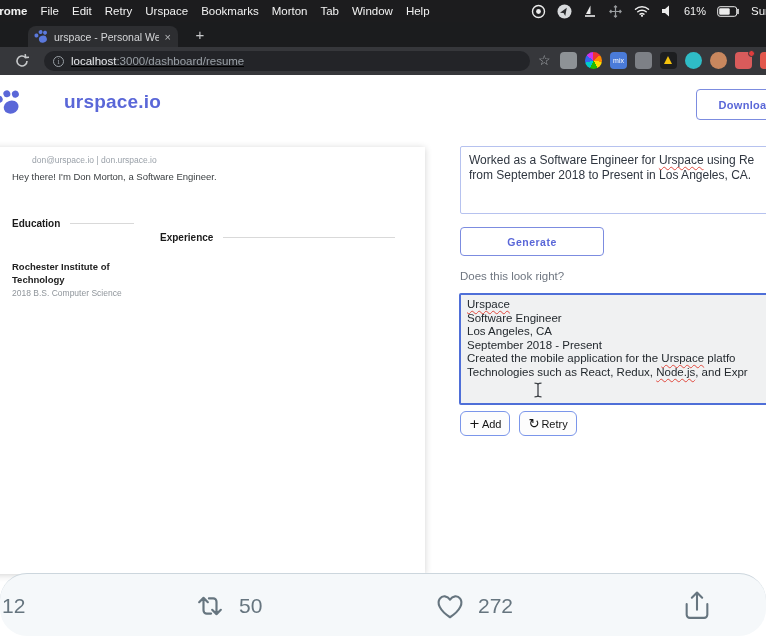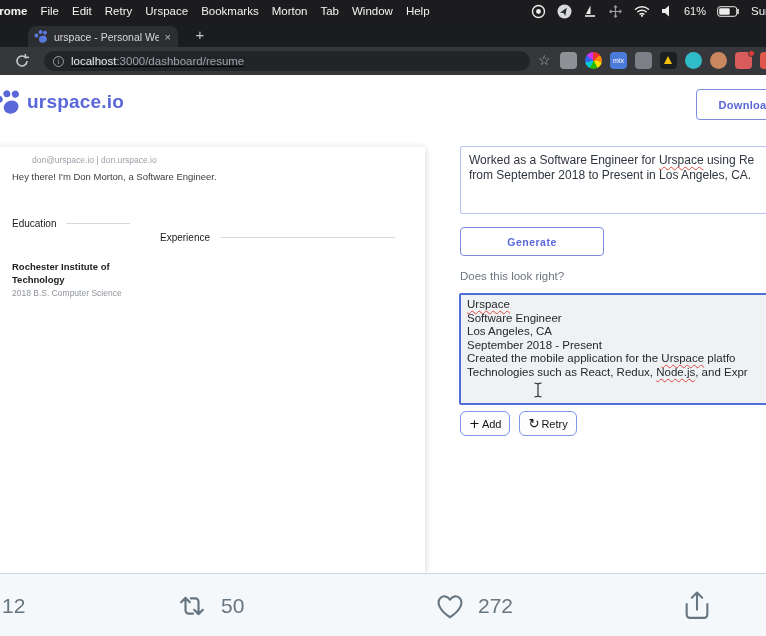--- a/index.html
+++ b/index.html
@@ -70,35 +70,35 @@
     background:conic-gradient(#e33 0 14%, #f80 14% 28%, #fd0 28% 42%, #2b0 42% 57%, #0cc 57% 71%, #36e 71% 85%, #c3e 85% 100%); }
   .ext .badge { position:absolute; top:-2px; right:-3px; width:7px; height:7px;
     background:#e03c3c; border-radius:50%; border:1px solid #36373b; }
   .ext .tri { position:absolute; width:0; height:0; left:4px; top:4px;
     border-left:4.5px solid transparent; border-right:4.5px solid transparent;
     border-bottom:8px solid #f4c20d; }
 
   
   .site-header { position:absolute; top:75px; left:0; width:766px; height:72px; background:#fff; }
   .logo { position:absolute; left:-3px; top:15px; display:flex; align-items:center; gap:6px; }
-  .logo-text { font-size:19px; font-weight:bold; color:#5a67d8; letter-spacing:0.2px; }
+  .logo-text { font-size:19px; font-weight:bold; color:#5a67d8; letter-spacing:0.2px;margin-left:37px; }
   .download-btn { position:absolute; left:696px; top:14px; width:100px; height:31px;
     border:1.5px solid #7c8ce0; border-radius:4px; background:#fff; color:#5a67d8;
     font-weight:bold; font-size:11px; letter-spacing:0.3px;
     display:flex; align-items:center; justify-content:center; font-family:inherit; }
 
   
   .resume-card { position:absolute; left:-30px; top:147px; width:455px; height:427px;
     background:#fff; box-shadow:0 1px 7px rgba(0,0,0,0.18); }
   .card-name { margin:26px 0 0 42px; font-size:15.5px; font-weight:bold; color:#141414; }
   .card-contact { margin:8px 0 0 62px; font-size:8.5px; color:#9aa1a9; }
   .card-tagline { margin:6px 0 0 42px; font-size:9.5px; color:#3c4043; }
   .sections { display:flex; margin:22px 30px 0 42px; align-items:center; }
   .section-head { display:flex; align-items:center; }
-  .section-head .lbl { font-size:10px; font-weight:normal; color:#1a1a1a; white-space:nowrap; }
+  .section-head .lbl { font-size:10px; font-weight:bold; color:#1a1a1a; white-space:nowrap; }
   .section-head .rule { height:1px; background:#d9d9d9; margin-left:10px; }
   .sec-edu { width:148px; }
   .sec-edu .rule { width:64px; }
   .sec-exp { flex:1;margin-top:28px; }
   .sec-exp .rule { flex:1; }
   .card-school { margin:17px 0 0 42px; font-size:9.5px; font-weight:bold; color:#222;
     width:115px; line-height:13px; }
   .card-degree { margin:2px 0 0 42px; font-size:8.5px; color:#8f959b; }
 
   
@@ -117,25 +117,25 @@
     text-decoration-color:#e04a3f; text-decoration-thickness:1px; text-underline-offset:2px; }
   .btnrow { position:absolute; left:460px; top:411px; display:flex; gap:9px; }
   .mini-btn { border:1.5px solid #7b96ea; border-radius:6px; background:#fdfdfd; color:#141414;
     font-size:11px; height:25px; display:flex; align-items:center; padding:0 8px; gap:2px;
     font-family:inherit; }
   .mini-btn .glyph { font-size:13px; line-height:1; font-family:"DejaVu Sans", sans-serif; }
   .ibeam { position:absolute; left:533px; top:382px; }
 
   
   .tweetbar { position:absolute; top:573px; left:0; width:766px; height:63px;
-    background:#f5f8fa; border-top:1px solid #ccd6dd; color:#66757f; }
+    background:#f5f8fa; border-top:1px solid #ccd6dd; color:#66757f;border-radius:27px; }
   .action { position:absolute; display:flex; align-items:center; gap:12px; font-size:21px; top:0; height:63px; }
   .action svg { display:block; }
   .a-reply   { left:2px; }
-  .a-retweet { left:175px; }
+  .a-retweet { left:193px; }
   .a-like    { left:434px; }
   .a-share   { left:683px; }
 </style>
 </head>
 <body>
 
 <div class="menubar">
   <div class="menu-left">
     <span class="app-name menu-item">Chrome</span>
     <span style="display:contents"><span class="menu-item">File</span><span class="menu-item">Edit</span><span class="menu-item">Retry</span><span class="menu-item">Urspace</span><span class="menu-item">Bookmarks</span><span class="menu-item">Morton</span><span class="menu-item">Tab</span><span class="menu-item">Window</span><span class="menu-item">Help</span></span>

